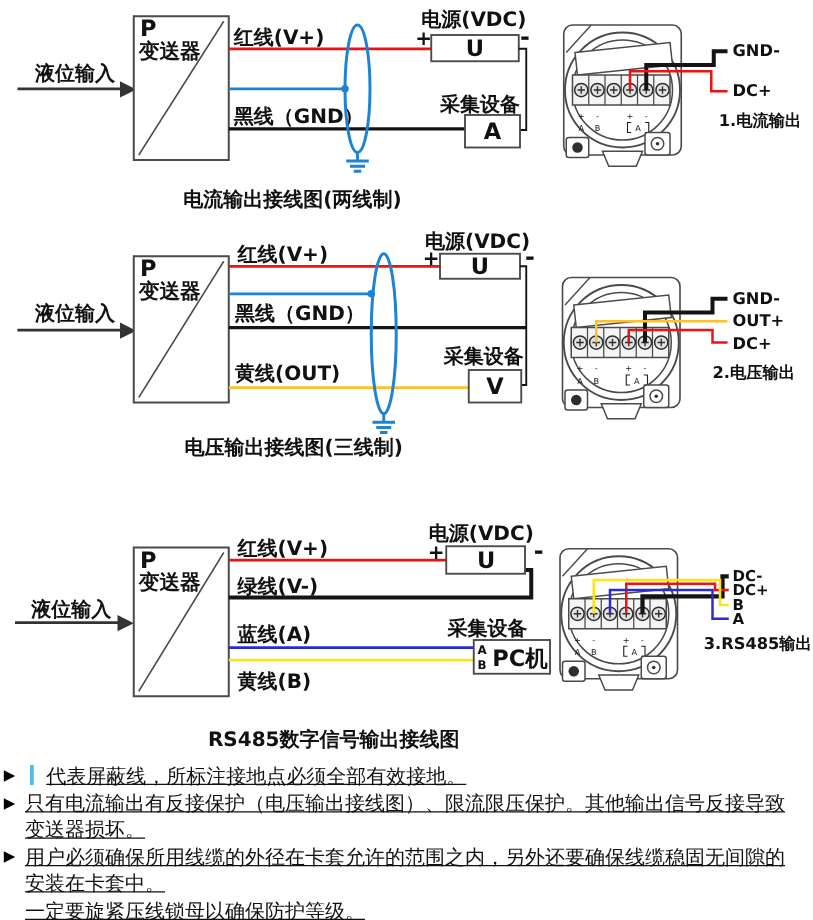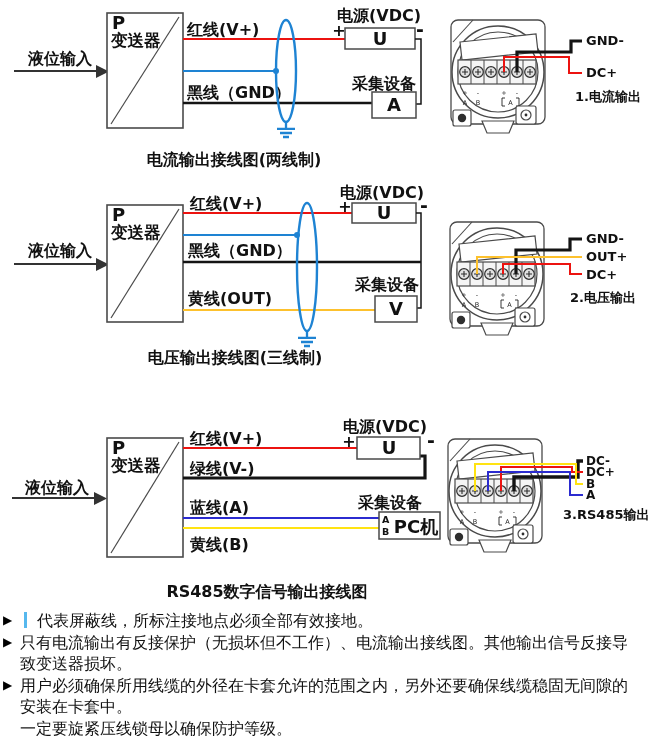--- a/index.html
+++ b/index.html
@@ -15,21 +15,21 @@
   .sgn{font-size:16px;font-weight:700;text-anchor:middle;}
   .sgn2{font-size:19px;font-weight:700;text-anchor:middle;}
   .term{font-size:13px;font-weight:600;}
   .term-sm{font-size:12px;font-weight:600;}
   .cap{font-size:13px;font-weight:600;}
   .tlab{font-size:6.5px;text-anchor:middle;fill:#222;}
   .plab{font-size:9.5px;font-weight:600;}
   .notes{padding:4px 0 0 3px;font-size:16px;line-height:21px;color:#111;}
   .note{display:flex;align-items:flex-start;margin-bottom:1px;}
   .bullet{flex:0 0 17px;font-size:12px;line-height:21px;color:#000;}
-  .note-text{max-width:614px;}
+  .note-text{max-width:614px;text-decoration:underline;}
   .shield-icon{display:inline-block;width:3px;height:16px;background:#56b8ee;
                margin:0 10px 0 4px;vertical-align:-2px;}
 </style>
 </head>
 <body>
 
 <svg width="650" height="606" viewBox="0 0 650 606">
   <defs>
     <symbol id="connector-head" viewBox="0 0 116 124">
       <g stroke="#4a4a4a" fill="#ffffff">
@@ -192,21 +192,21 @@
   </g>
 </svg>
 
 <div class="notes">
   <div class="note">
     <span class="bullet">▶</span>
     <div class="note-text"><span class="shield-icon"></span><span>代表屏蔽线，所标注接地点必须全部有效接地。</span></div>
   </div>
   <div class="note">
     <span class="bullet">▶</span>
-    <div class="note-text">只有电流输出有反接保护（无损坏但不工作）、电流输出接线图。其他输出信号反接导致变送器损坏。</div>
+    <div class="note-text">只有电流输出有反接保护（电压输出接线图）、限流限压保护。其他输出信号反接导致变送器损坏。</div>
   </div>
   <div class="note">
     <span class="bullet">▶</span>
     <div class="note-text">用户必须确保所用线缆的外径在卡套允许的范围之内，另外还要确保线缆稳固无间隙的安装在卡套中。</div>
   </div>
   <div class="note">
     <span class="bullet"></span>
     <div class="note-text">一定要旋紧压线锁母以确保防护等级。</div>
   </div>
 </div>

